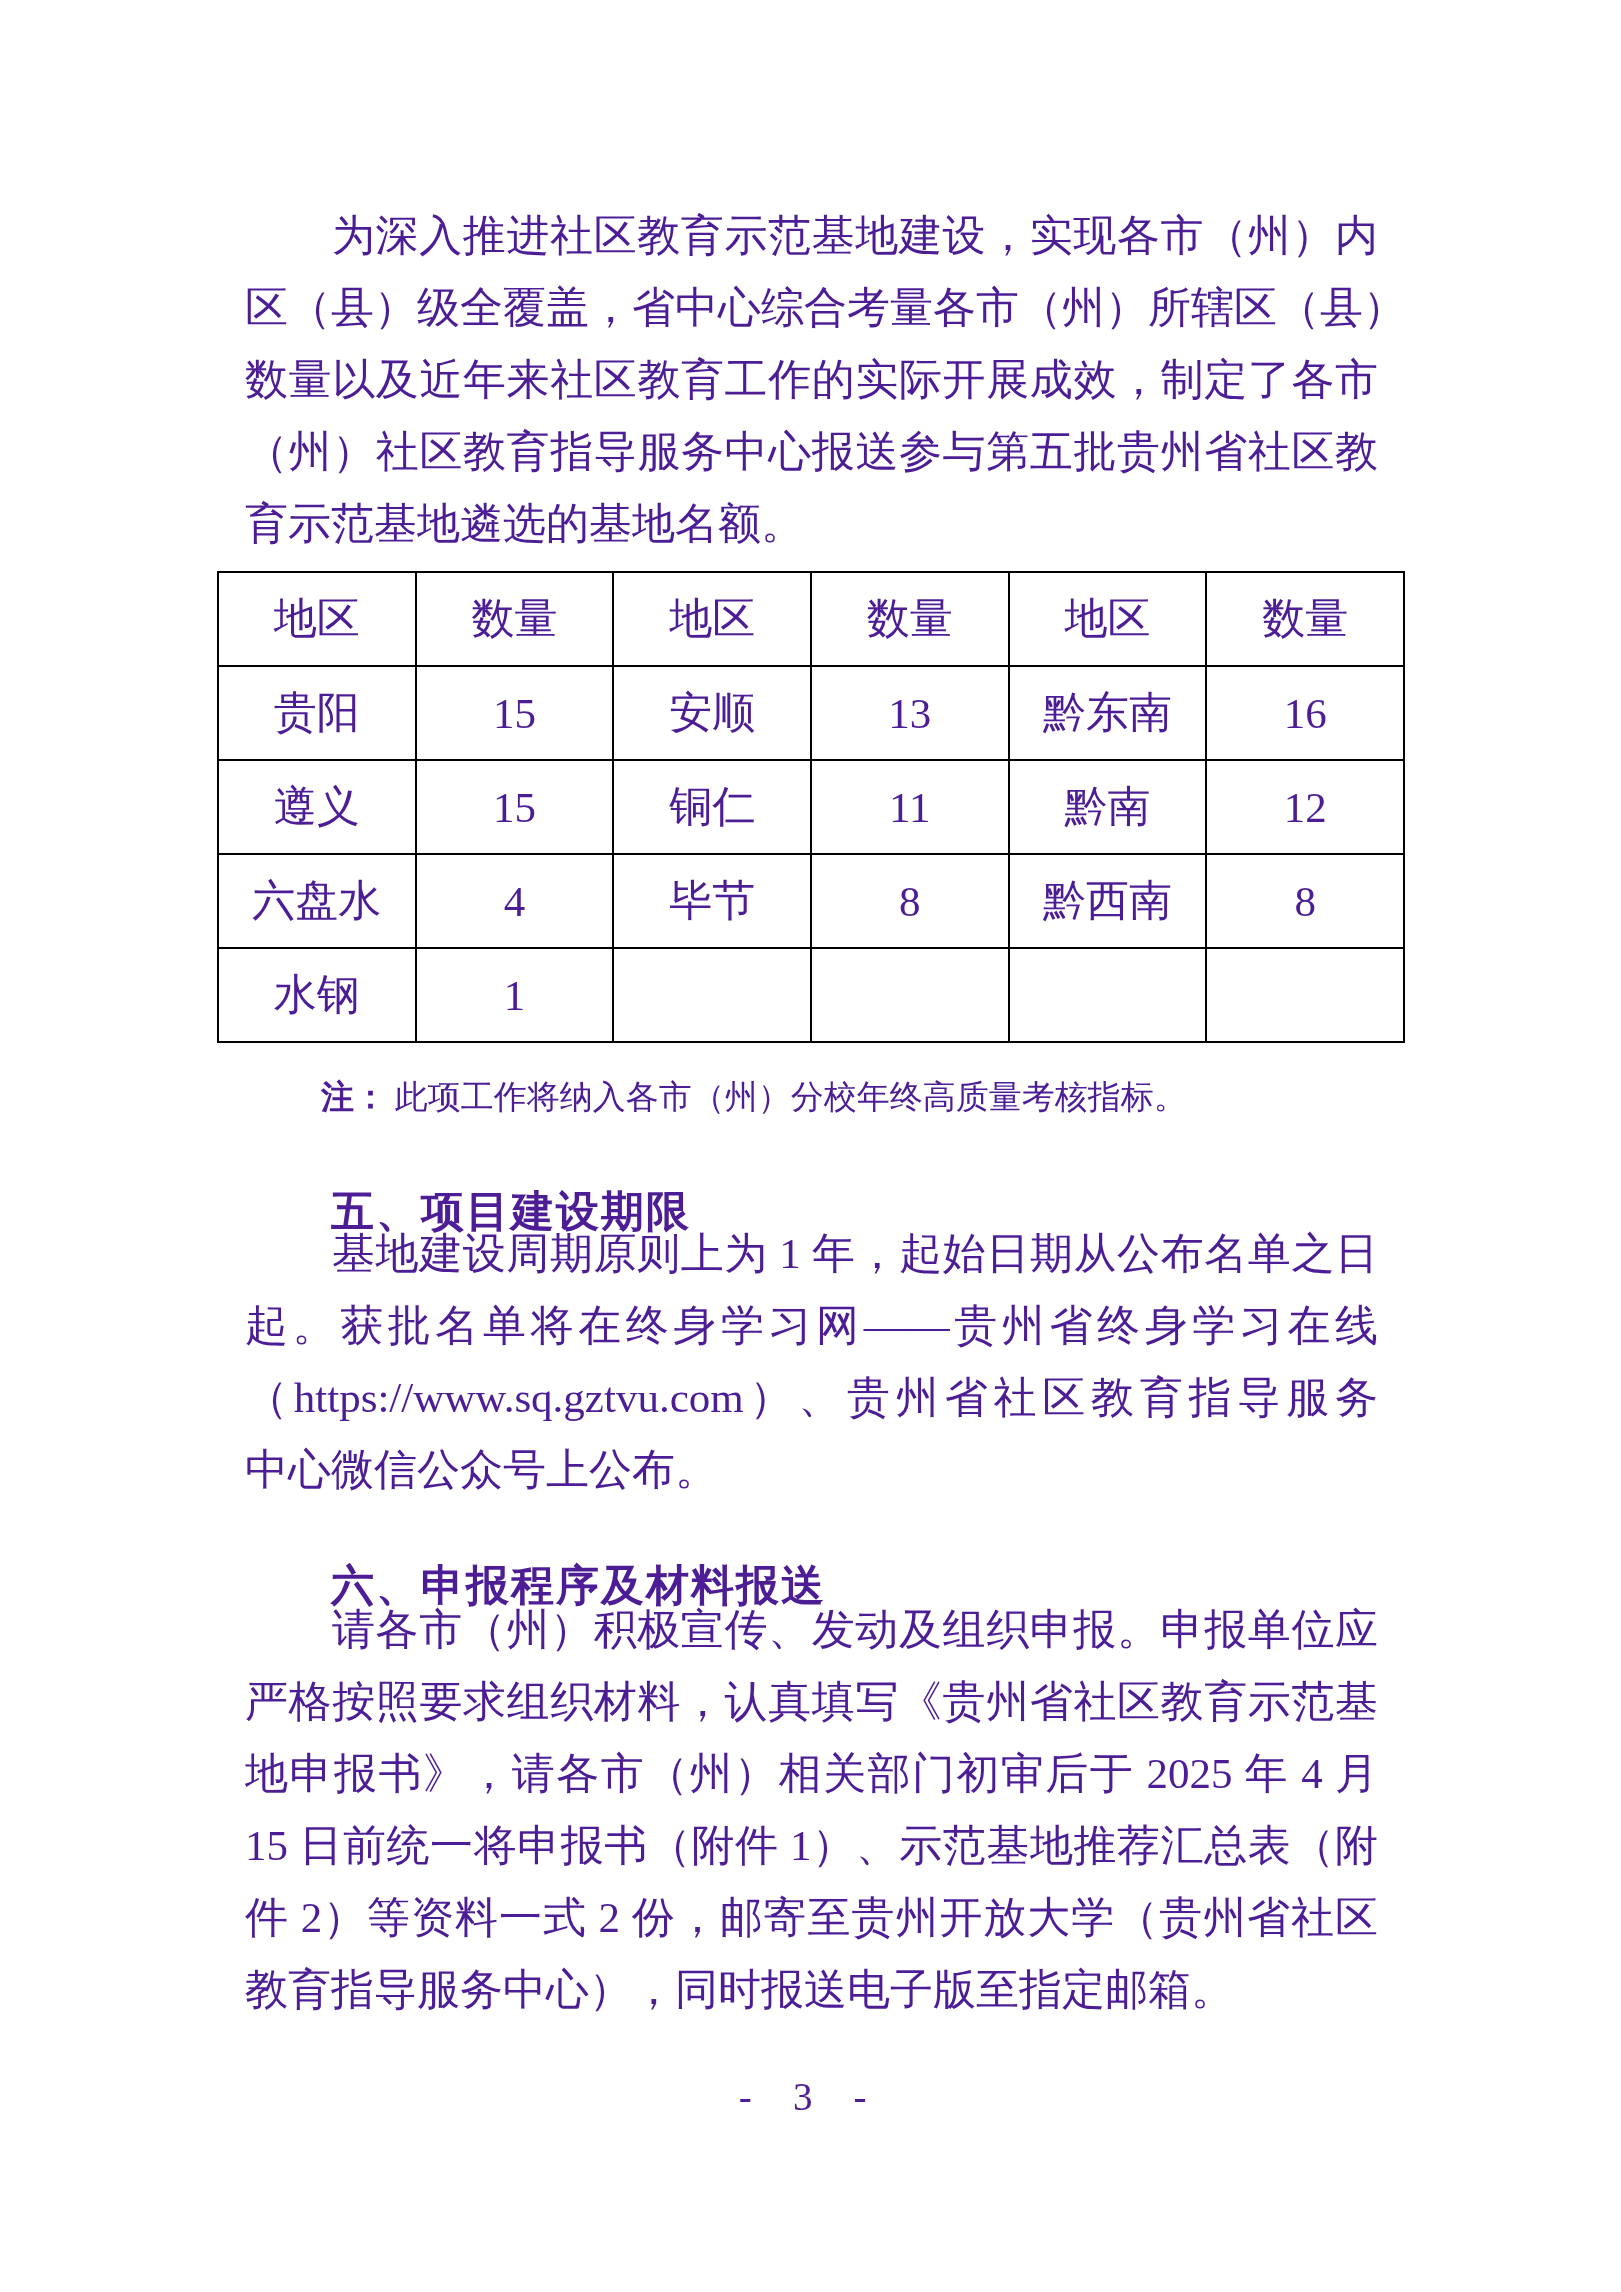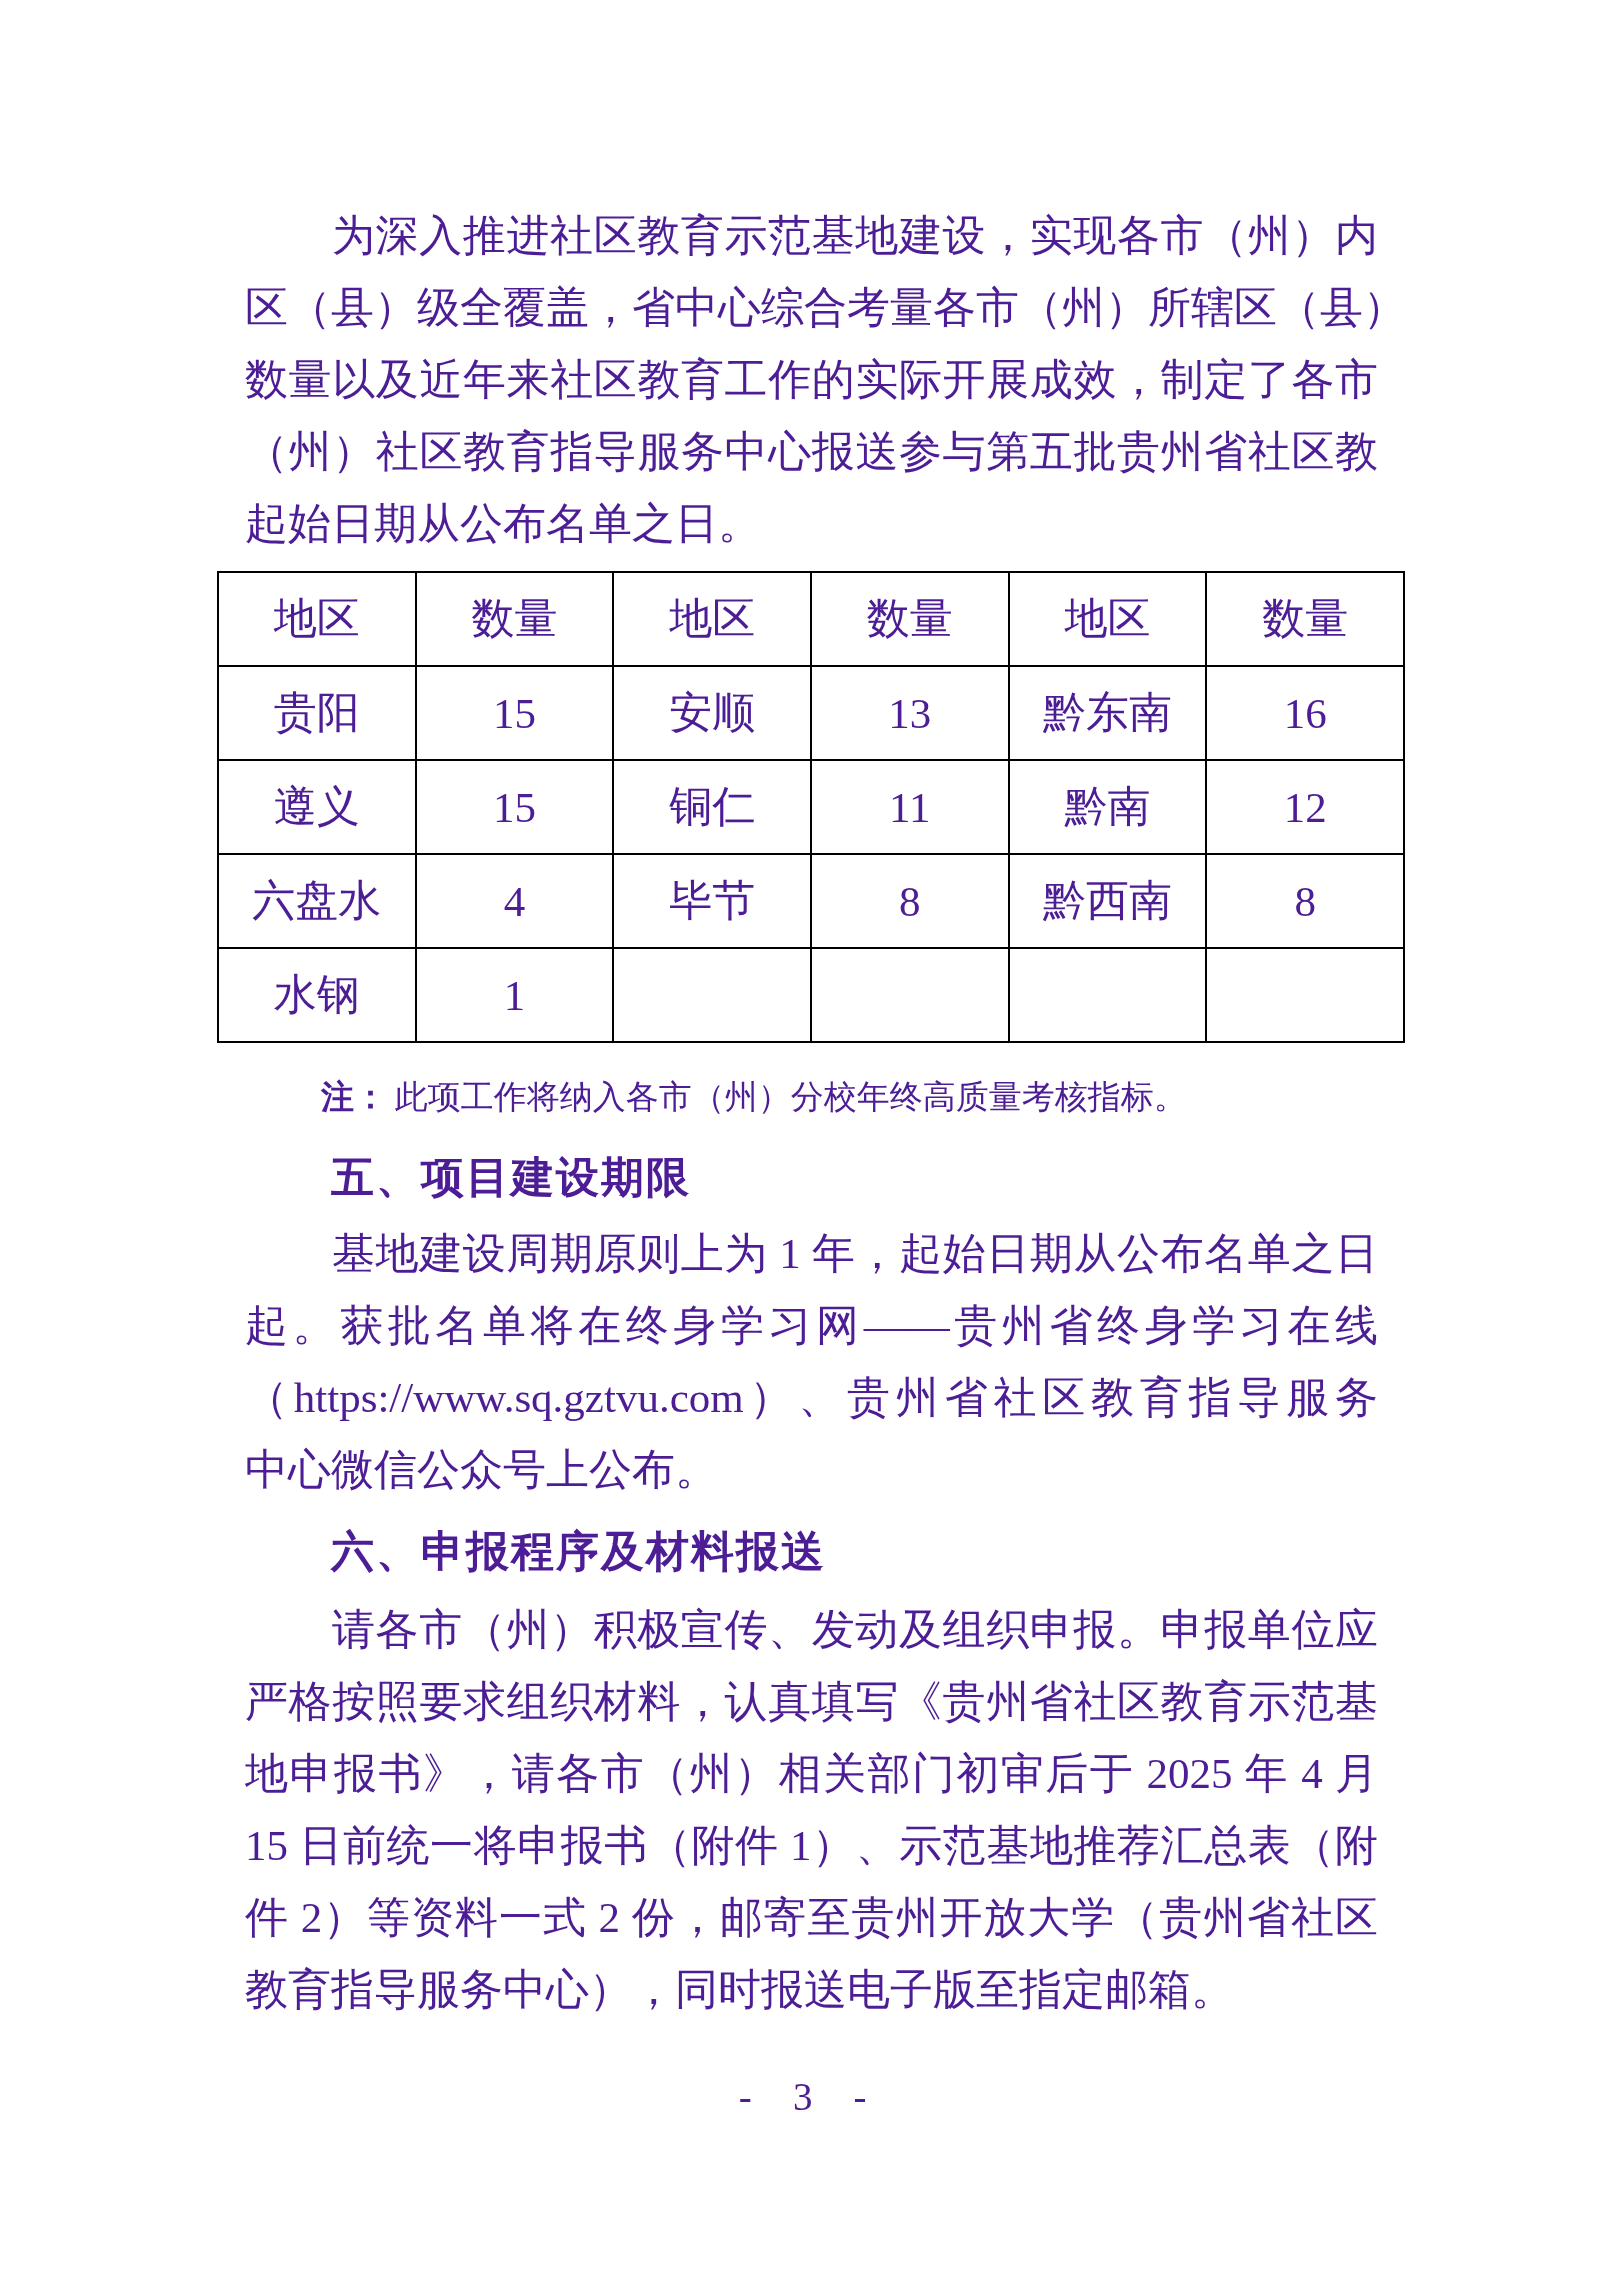--- a/index.html
+++ b/index.html
@@ -27,20 +27,21 @@
   #s5-para { top:1218px; }
   #s6-para { top:1594px; }
 
   .heading {
     position:absolute; left:331px;
     height:59px; line-height:59px;
     font-size:43px; font-weight:bold;
     letter-spacing:2px;
     font-family:"Liberation Sans","DejaVu Sans",sans-serif;
     white-space:nowrap;
+    margin-top:34px;
   }
   #h5 { top:1148px; }
   #h6 { top:1522px; }
 
   table.quota {
     position:absolute; top:571px; left:217px;
     width:1188px;
     border-collapse:collapse; table-layout:fixed;
     border:2.9px solid #000000;
     padding-left:24px;
@@ -77,21 +78,21 @@
 </head>
 <body>
 
 <div class="page">
 
   <section class="para" id="intro">
     <div class="line indent">为深入推进社区教育示范基地建设，实现各市（州）内</div>
     <div class="line">区（县）级全覆盖，省中心综合考量各市（州）所辖区（县）</div>
     <div class="line">数量以及近年来社区教育工作的实际开展成效，制定了各市</div>
     <div class="line">（州）社区教育指导服务中心报送参与第五批贵州省社区教</div>
-    <div class="line last">起始日期从公布名单之日。</div>
+    <div class="line last">育示范基地遴选的基地名额。</div>
   </section>
 
   <table class="quota">
     <tbody>
       <tr>
         <td>地区</td>
         <td>数量</td>
         <td>地区</td>
         <td>数量</td>
         <td>地区</td>

